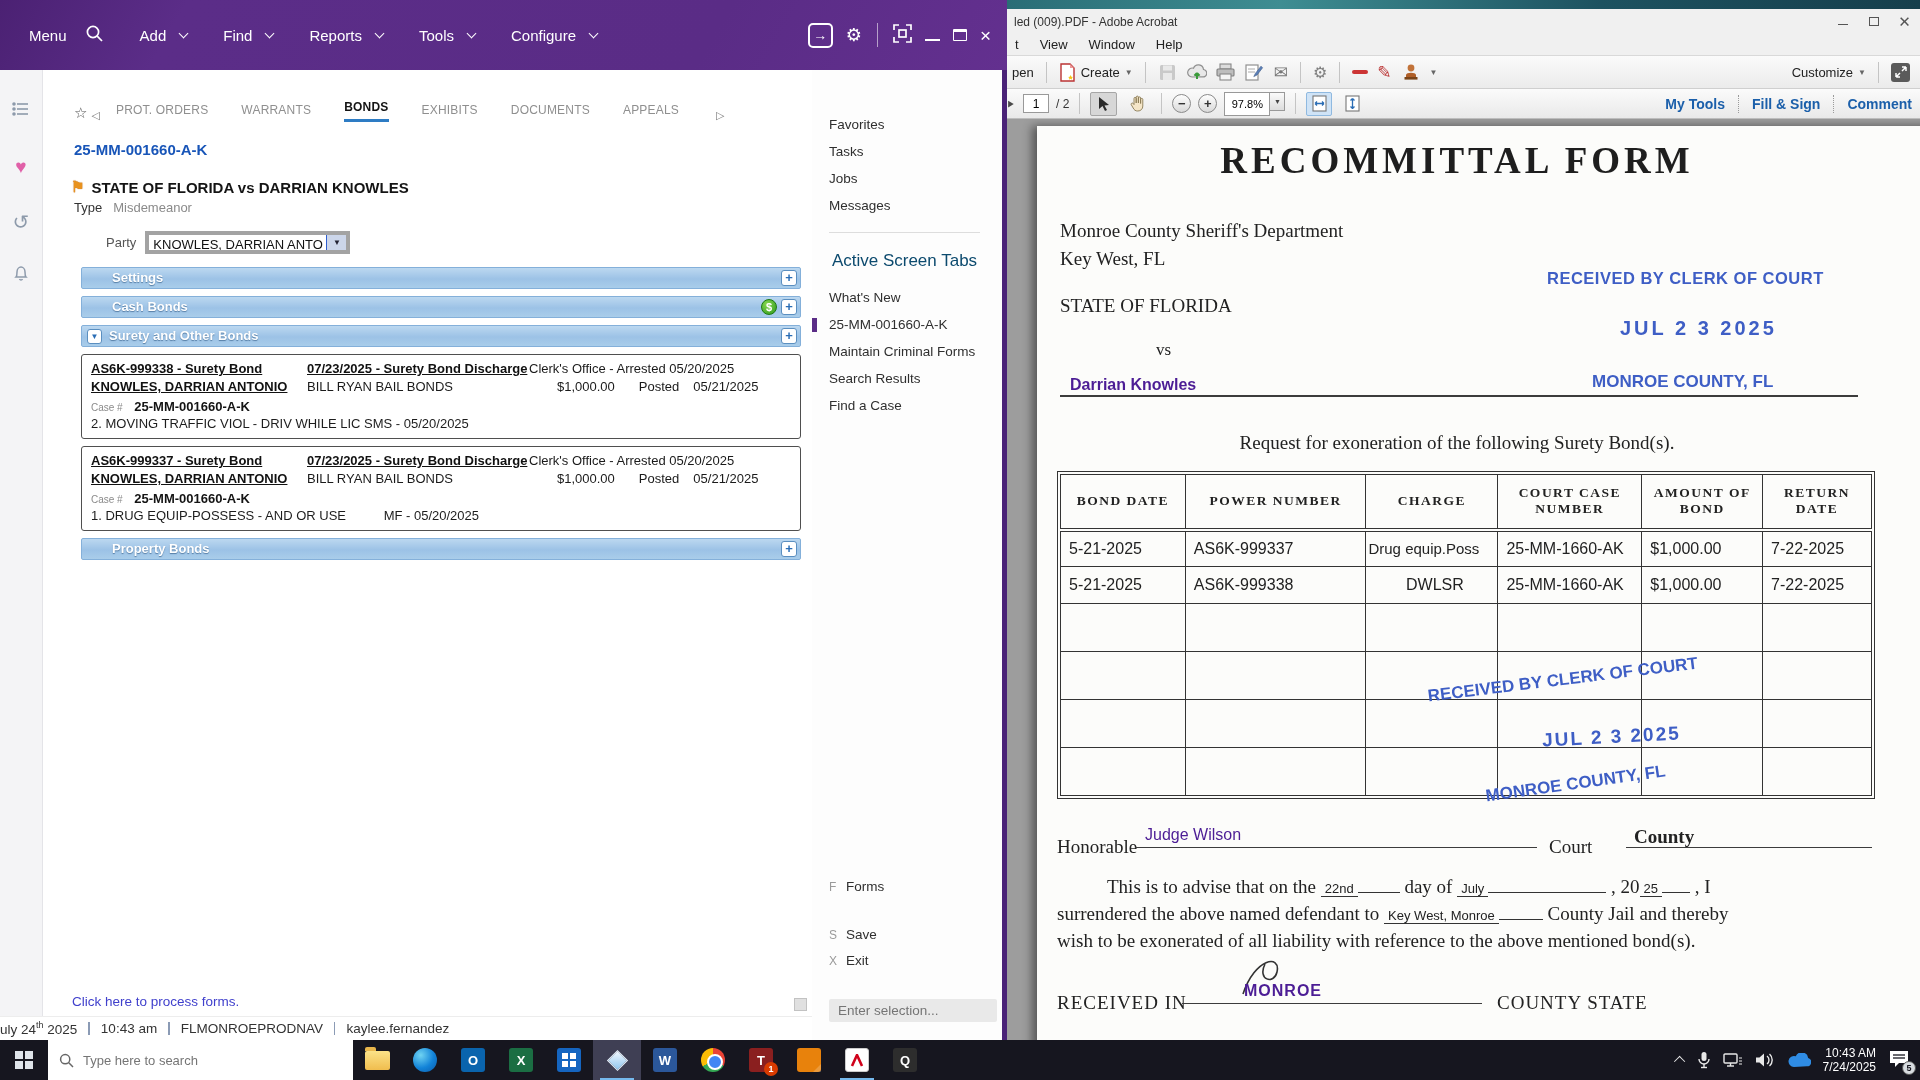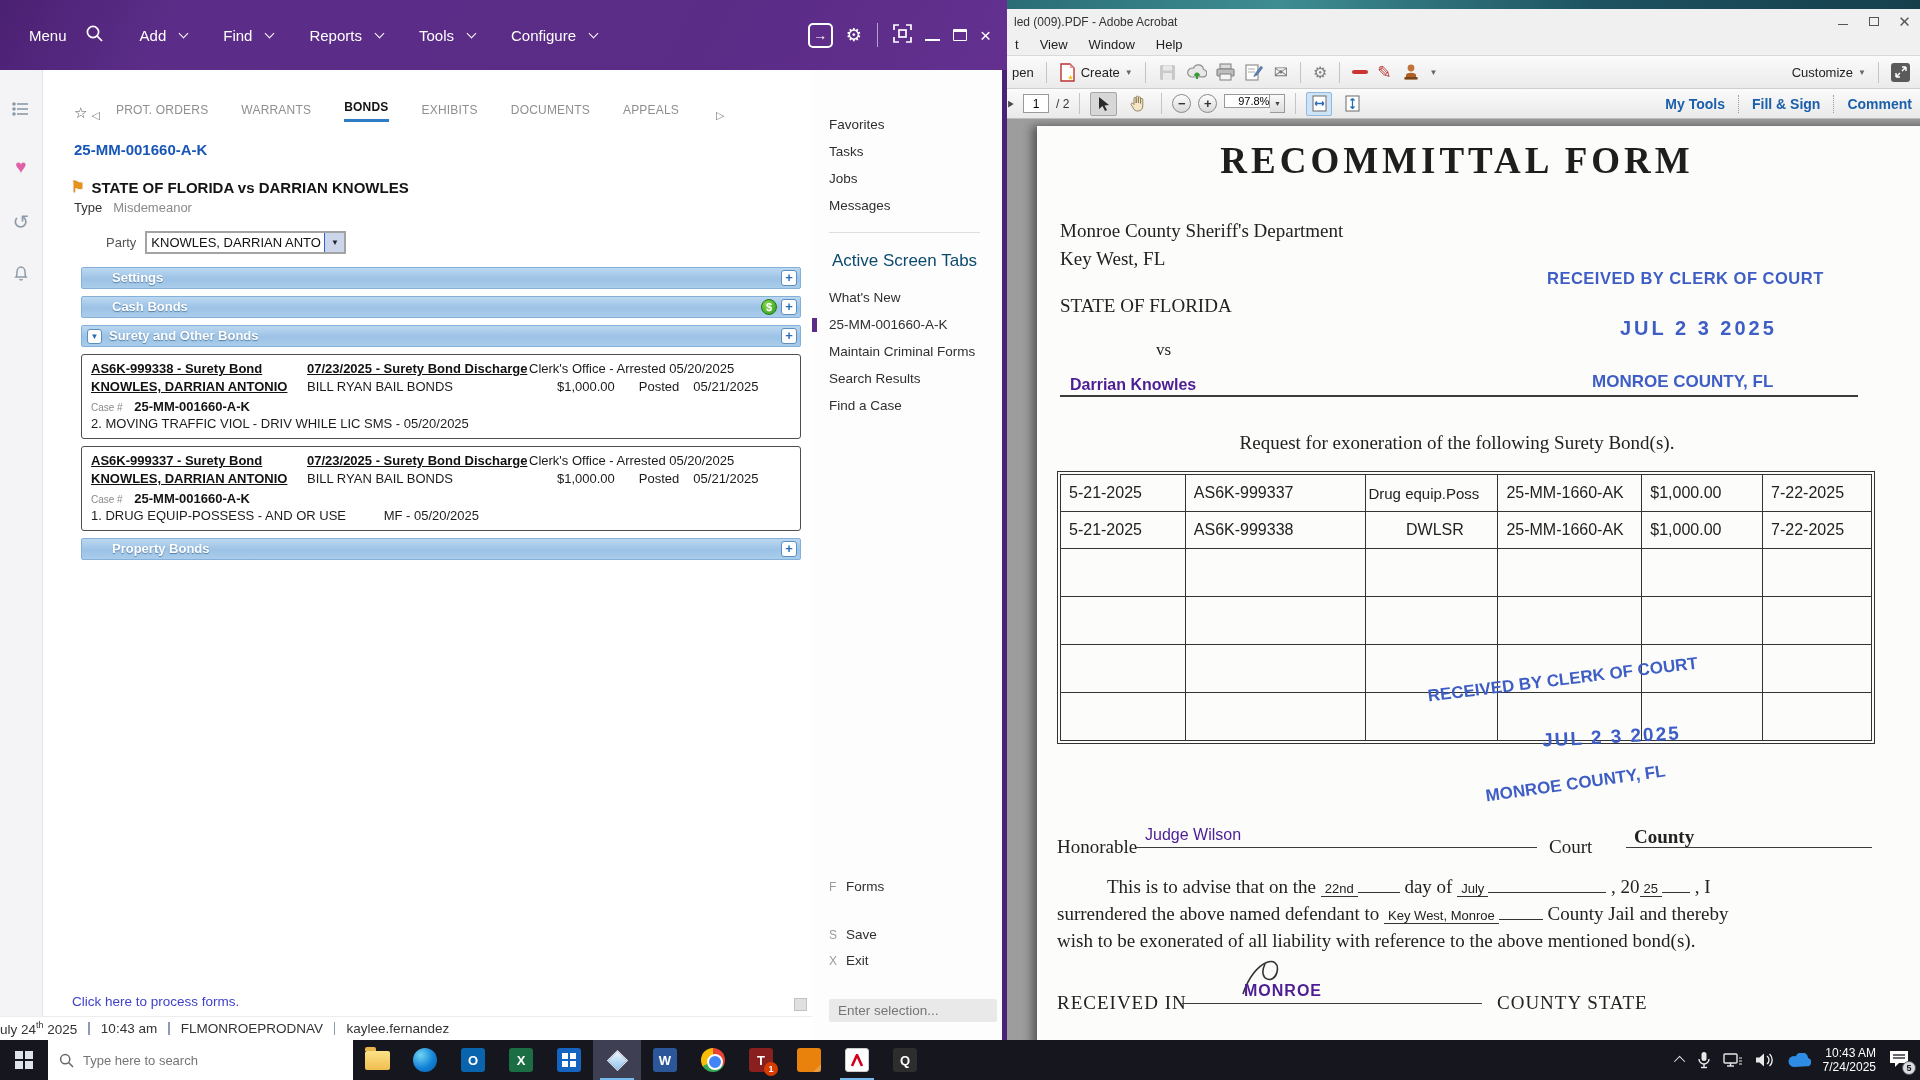--- a/index.html
+++ b/index.html
@@ -41,21 +41,21 @@
   .tab { font-size:12px; color:#8f8f8f; margin-right:33px; letter-spacing:.2px; padding-bottom:5px; }
   .tab.active { color:#141414; font-weight:700; border-bottom:3px solid #2e7cc4; }
 
   .case-link { margin:19px 0 0 30px; font-size:15px; font-weight:700; color:#1855b8; }
   .case-title { margin:20px 0 0 27px; font-size:15px; font-weight:700; color:#141414;
                 display:flex; align-items:center; }
   .flag { color:#e8921e; font-size:15px; margin-right:7px; text-shadow:0 0 1px #b05c10; }
   .case-type { margin:4px 0 0 30px; font-size:13px; color:#333; }
   .case-type .tv { color:#8a8a8a; margin-left:11px; }
   .party-row { margin:16px 0 0 62px; display:flex; align-items:center; font-size:13px; color:#555; }
-  .pselect { display:flex; margin-left:9px; border:2px solid #a3a3a3; height:23px; }
+  .pselect { display:flex; margin-left:9px; border:4px solid #a3a3a3; height:23px; }
   .pselect .ptext { width:177px; padding:2px 4px 0; font-size:13px; color:#111;
                     white-space:nowrap; overflow:hidden; background:#fff; }
   .pselect .pdd { width:20px; background:#ccd6ea; border-left:1px solid #2f5fd0; color:#223;
                   font-size:8px; display:flex; align-items:center; justify-content:center; }
 
   .sections { margin:13px 0 0 37px; width:720px; }
   .secbar { position:relative; height:22px; margin-bottom:7px;
             background:linear-gradient(#bcd8f0,#9cc2e6 55%,#a9cdea);
             border:1px solid #84b0da; border-radius:2px;
             color:#fff; font-weight:700; font-size:13px; line-height:19px; padding-left:30px;
@@ -144,21 +144,21 @@
   .pgarrow { width:9px; overflow:hidden; display:flex; }
   .pginput { width:26px; height:19px; border:1px solid #999; text-align:center; font-size:12px;
              background:#fff; font-family:"Liberation Sans",sans-serif; }
   .pgtotal { font-size:12px; color:#333; }
   .toolbtn { width:27px; height:24px; display:flex; align-items:center; justify-content:center;
              border-radius:2px; }
   .toolbtn.sel { background:#d7d7d7; border:1px solid #a6a6a6; }
   .zbtn { width:19px; height:19px; border-radius:50%; border:1px solid #8a8a8a;
           background:linear-gradient(#fefefe,#d9d9d9); color:#333; font-size:13px; font-weight:700;
           display:flex; align-items:center; justify-content:center; line-height:0; }
-  .zoominput { width:46px; height:14px; border:1px solid #999; font-size:11px; text-align:right;
+  .zoominput { width:46px; height:24px; border:1px solid #999; font-size:11px; text-align:center;
                background:#fff; font-family:"Liberation Sans",sans-serif; }
   .zdd { width:15px; height:19px; border:1px solid #999; border-left:none; background:linear-gradient(#fafafa,#ddd);
          font-size:7px; color:#444; display:flex; align-items:center; justify-content:center; }
   .fitbtn { width:26px; height:24px; display:flex; align-items:center; justify-content:center; border-radius:2px; }
   .fitbtn.sel { background:#cfe3f6; border:1px solid #8fb9e0; }
   .rtabs { margin-left:auto; display:flex; align-items:center; }
   .rtab { color:#1b5faa; font-size:14px; font-weight:700; white-space:nowrap; }
   .dotsep { width:1px; height:18px; border-left:1px dotted #9a9a9a; margin:0 13px; }
 
   .docarea { position:absolute; left:0; top:119px; right:0; bottom:0; background:#9d9d9d; overflow:hidden; }
@@ -597,20 +597,31 @@
         <table class="ptable">
           <colgroup>
               <col style="width:125px">
               <col style="width:181px">
               <col style="width:132px">
               <col style="width:144px">
               <col style="width:121px">
               <col style="width:109px">
             </colgroup>
           <tbody>
+              <tr>
+            <th>BOND DATE</th>
+            <th>POWER NUMBER</th>
+            <th>CHARGE</th>
+            <th>COURT CASE
+NUMBER</th>
+            <th>AMOUNT OF
+BOND</th>
+            <th>RETURN
+DATE</th>
+          </tr>
           <tr>
             <td>5-21-2025</td>
             <td>AS6K-999337</td>
             <td style="padding-left:2px; font-size:15px;">Drug equip.Poss</td>
             <td>25-MM-1660-AK</td>
             <td>$1,000.00</td>
             <td>7-22-2025</td>
           </tr>
           <tr>
             <td>5-21-2025</td>

